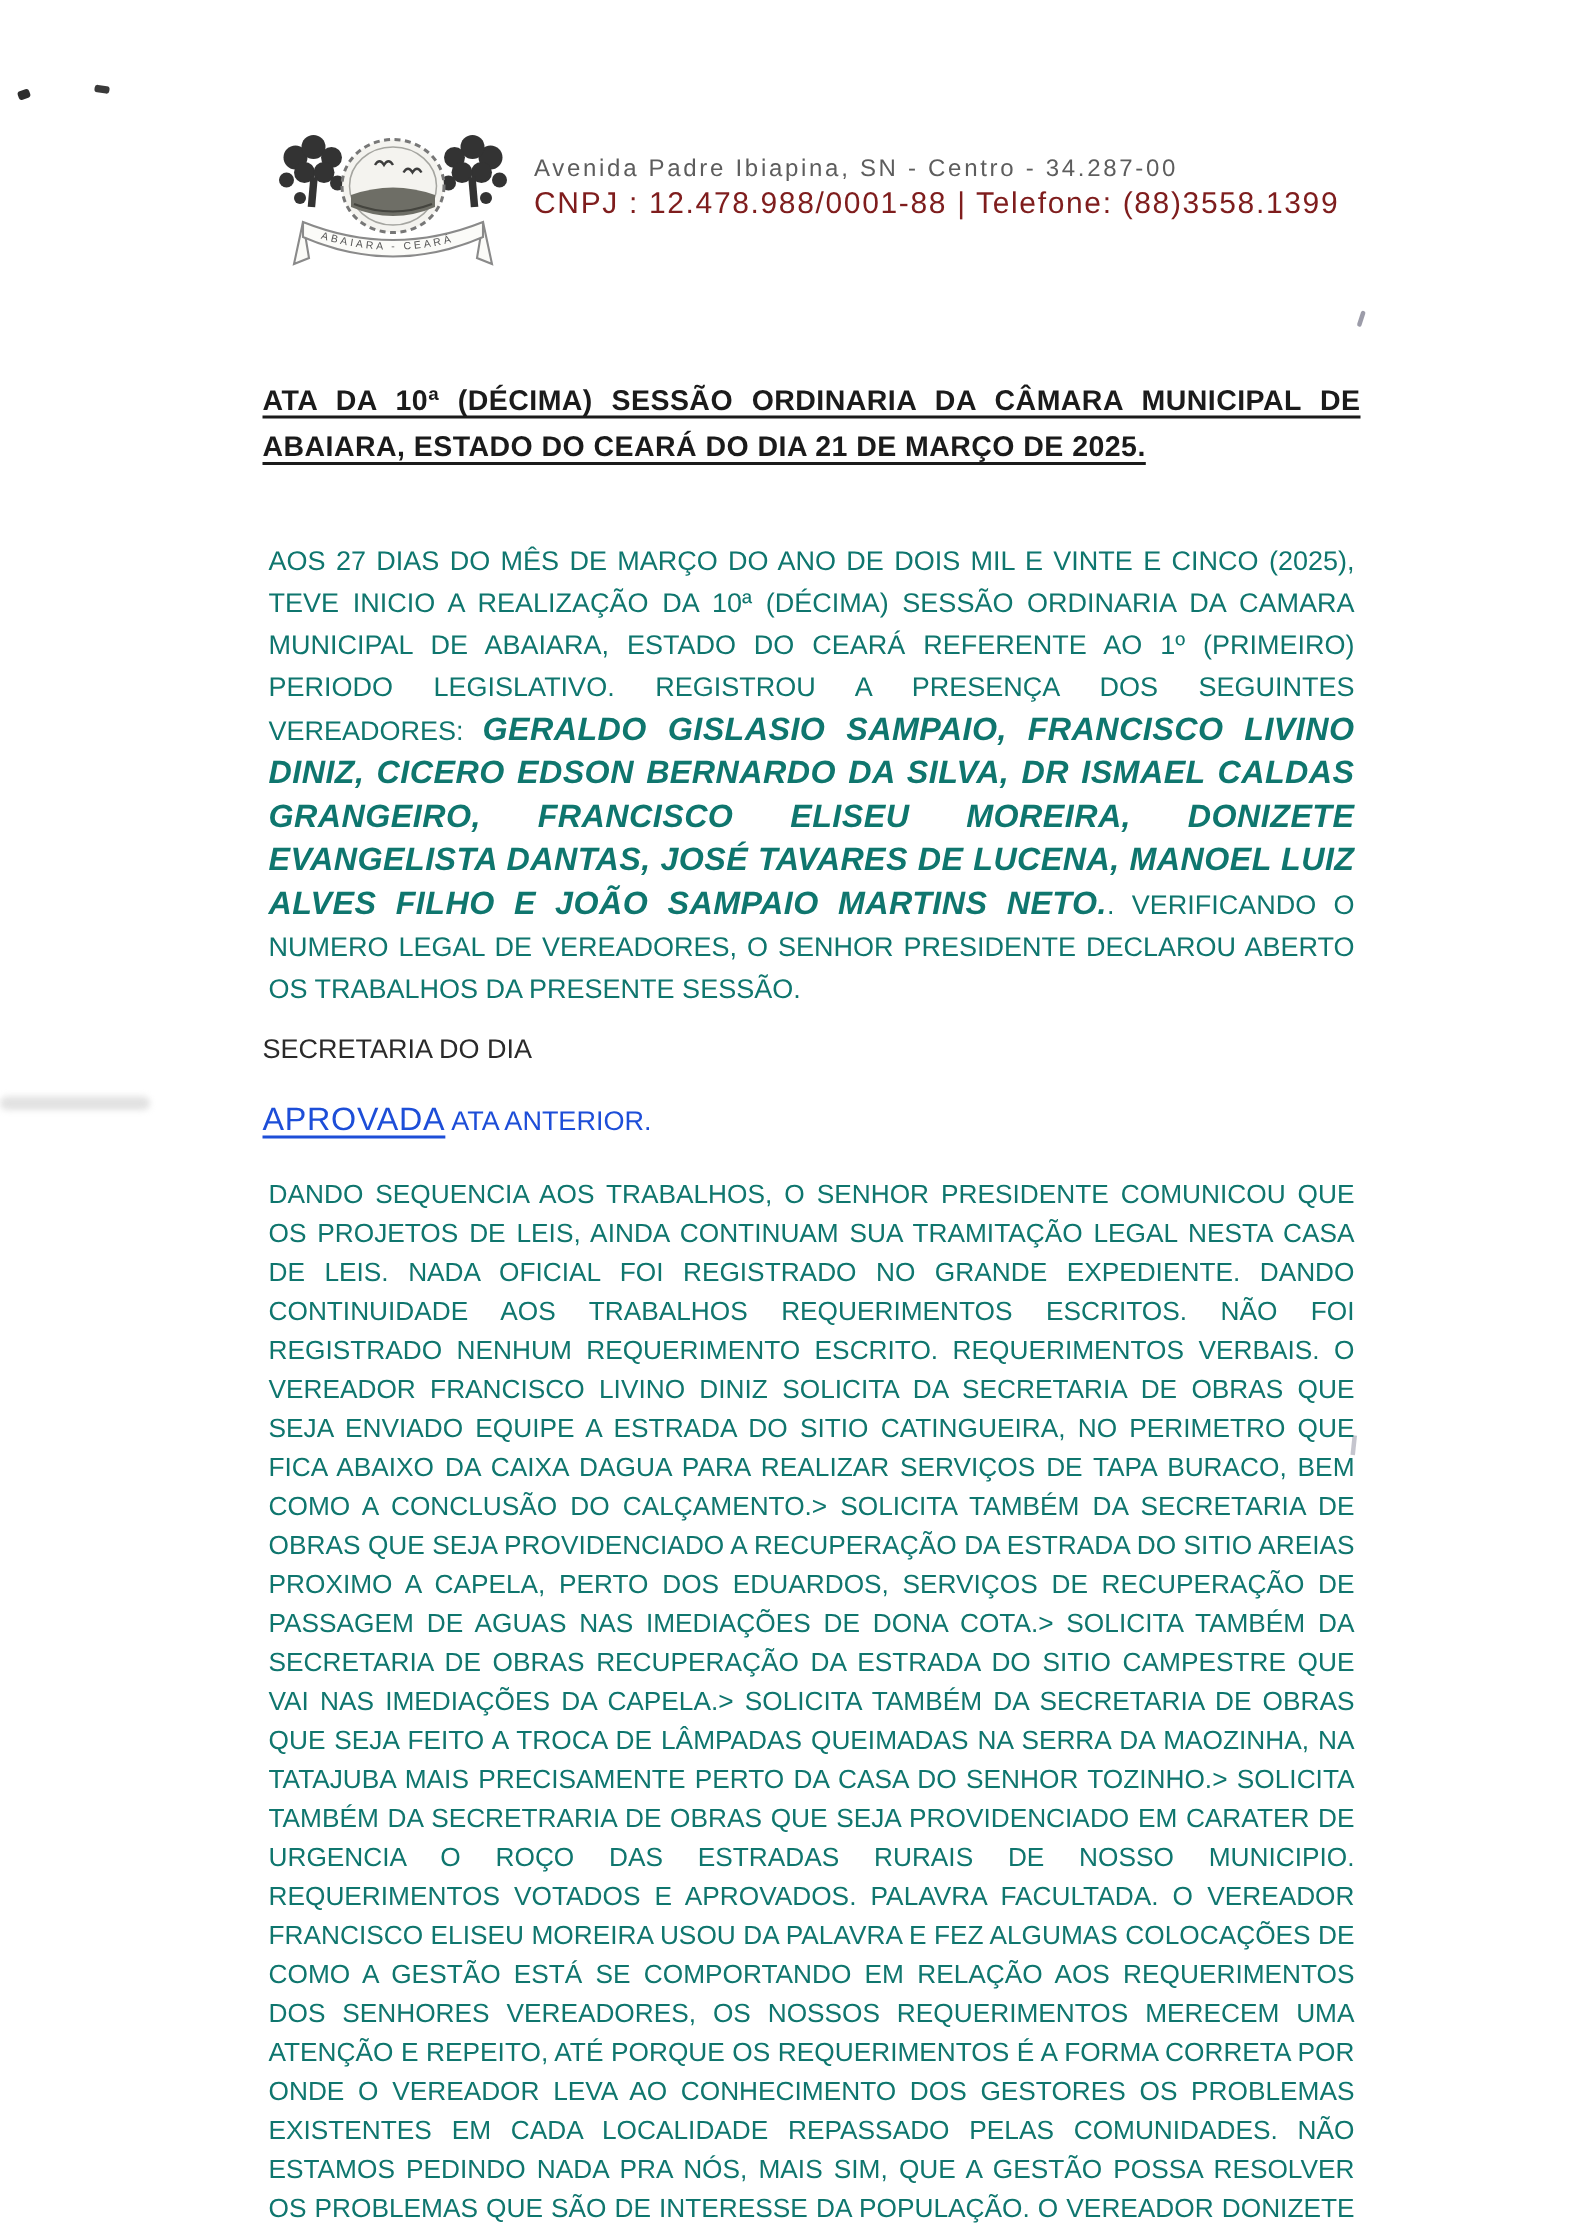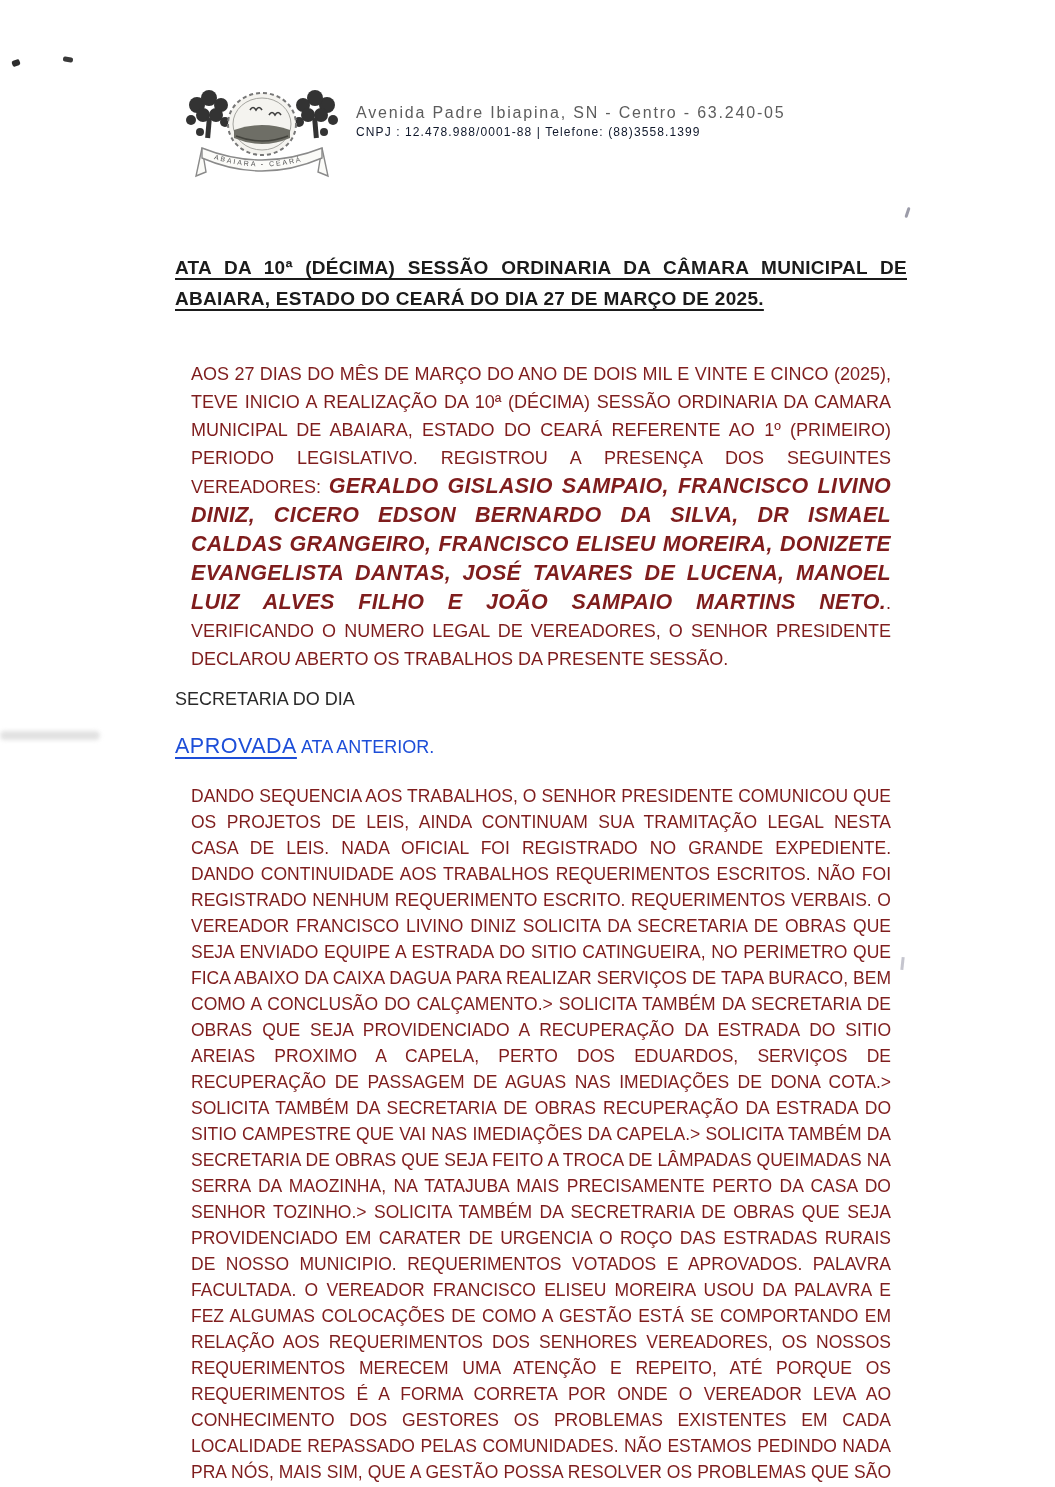--- a/index.html
+++ b/index.html
@@ -25,31 +25,31 @@
   .tick-mark { left: 901px; top: 957px; width: 3px; height: 13px; background: #b7b7c2; transform: rotate(6deg); opacity: .8; }
 
   
   .logo { position: absolute; left: 176px; top: 88px; }
   .header-text { position: absolute; left: 356px; top: 99px; width: 560px; }
   .org-name {
     font-size: 30px; font-weight: bold; letter-spacing: 2.5px;
     color: #343434; white-space: nowrap;
   }
   .address-line { margin-top: 5px; font-size: 16px; letter-spacing: 1.8px; color: #5d5d5d; white-space: nowrap; }
-  .cnpj-line { margin-top: 3px; font-size: 12px; letter-spacing: 1.1px; color: #0f172a; white-space: nowrap; }
+  .cnpj-line { margin-top: 3px; font-size: 20px; letter-spacing: 1.1px; color: #7f1d1d; white-space: nowrap; }
 
   
   .content { position: absolute; left: 175px; top: 252px; width: 732px; color: #222222; }
   .doc-title {
     font-size: 19px; font-weight: bold; line-height: 31px;
     text-align: justify; letter-spacing: .3px; color: #1b1b1b;
     text-decoration: underline; text-decoration-thickness: 1.6px; text-underline-offset: 4px;
     margin: 0 0 46px 0;
   }
-  .para { font-size: 17.5px; text-align: justify; margin: 16px; color: #7f1d1d; }
+  .para { font-size: 17.5px; text-align: justify; margin: 4px; color: #0f766e; }
   .para-1 { font-size: 18px; line-height: 28px; margin-bottom: 14px; }
   .para-2 { line-height: 26px; }
   .seg { }
   .seg-bold { font-weight: normal; }
   .seg-bold-italic { font-weight: bold; font-style: italic; font-size: 21.5px; letter-spacing: .3px; }
   .expediente-heading { font-size: 18px; font-weight: normal; margin: 16px 0 24px 0; color: #2a2a2a; }
   .aprovada-line { margin: 0 0 24px 0; font-size: 18px; color: #1d4ed8; }
   .aprovada-word {
     font-size: 21.5px; letter-spacing: .5px;
     text-decoration: underline; text-decoration-thickness: 2px; text-underline-offset: 4px;
@@ -108,26 +108,26 @@
         <path d="M26 60 Q86 84 146 60 L146 70 Q86 96 26 70 Z" fill="#fbfbf8" stroke="#8a8a8a" stroke-width="1.4"></path>
         <path id="ribbon-curve" d="M32 69 Q86 88 140 69" fill="none"></path>
         <text font-size="7" fill="#555555" letter-spacing="2" font-family="Liberation Sans, sans-serif">
           <textPath href="#ribbon-curve" startOffset="6">ABAIARA - CEARÁ</textPath>
         </text>
       </g>
     </svg>
   </div>
 
   <div class="header-text">
-    <div class="address-line">Avenida Padre Ibiapina, SN - Centro - 63.240-05</div>
+    <div class="address-line">Avenida Padre Ibiapina, SN - Centro - 34.287-00</div>
     <div class="cnpj-line">CNPJ : 12.478.988/0001-88 | Telefone: (88)3558.1399</div>
   </div>
 
   <div class="content">
-    <p class="doc-title">ATA DA 10ª (DÉCIMA) SESSÃO ORDINARIA DA CÂMARA MUNICIPAL DE ABAIARA, ESTADO DO CEARÁ DO DIA 27 DE MARÇO DE 2025.</p>
+    <p class="doc-title">ATA DA 10ª (DÉCIMA) SESSÃO ORDINARIA DA CÂMARA MUNICIPAL DE ABAIARA, ESTADO DO CEARÁ DO DIA 21 DE MARÇO DE 2025.</p>
 
     <p class="para para-1"><span class="seg seg-normal">AOS 27 DIAS DO MÊS DE MARÇO DO ANO DE DOIS MIL E VINTE E CINCO (2025), TEVE INICIO A REALIZAÇÃO DA 10ª (DÉCIMA) SESSÃO ORDINARIA DA CAMARA MUNICIPAL DE ABAIARA, ESTADO DO CEARÁ REFERENTE AO 1º (PRIMEIRO) PERIODO LEGISLATIVO. REGISTROU A PRESENÇA DOS SEGUINTES VEREADORES: </span><span class="seg seg-bold-italic">GERALDO GISLASIO SAMPAIO, FRANCISCO LIVINO DINIZ, CICERO EDSON BERNARDO DA SILVA, DR ISMAEL CALDAS GRANGEIRO, FRANCISCO ELISEU MOREIRA, DONIZETE EVANGELISTA DANTAS, JOSÉ TAVARES DE LUCENA, MANOEL LUIZ ALVES FILHO E JOÃO SAMPAIO MARTINS NETO.</span><span class="seg seg-normal">. VERIFICANDO O NUMERO LEGAL DE VEREADORES, O SENHOR PRESIDENTE DECLAROU ABERTO OS TRABALHOS DA PRESENTE SESSÃO.</span></p>
 
     <p class="expediente-heading">SECRETARIA DO DIA</p>
 
     <p class="aprovada-line"><span class="aprovada-word">APROVADA</span><span> ATA ANTERIOR.</span></p>
 
     <p class="para para-2"><span class="seg seg-normal">DANDO SEQUENCIA AOS TRABALHOS, O SENHOR PRESIDENTE COMUNICOU QUE OS PROJETOS DE LEIS, AINDA CONTINUAM SUA TRAMITAÇÃO LEGAL NESTA CASA DE LEIS. NADA OFICIAL FOI REGISTRADO NO GRANDE EXPEDIENTE. DANDO CONTINUIDADE AOS TRABALHOS </span><span class="seg seg-bold">REQUERIMENTOS ESCRITOS.</span><span class="seg seg-normal"> NÃO FOI REGISTRADO NENHUM REQUERIMENTO ESCRITO. </span><span class="seg seg-bold">REQUERIMENTOS VERBAIS. O VEREADOR FRANCISCO LIVINO DINIZ</span><span class="seg seg-normal"> SOLICITA DA SECRETARIA DE OBRAS QUE SEJA ENVIADO EQUIPE A ESTRADA DO SITIO CATINGUEIRA, NO PERIMETRO QUE FICA ABAIXO DA CAIXA DAGUA PARA REALIZAR SERVIÇOS DE TAPA BURACO, BEM COMO A CONCLUSÃO DO CALÇAMENTO.&gt; SOLICITA TAMBÉM DA SECRETARIA DE OBRAS QUE SEJA PROVIDENCIADO A RECUPERAÇÃO DA ESTRADA DO SITIO AREIAS PROXIMO A CAPELA, PERTO DOS EDUARDOS, SERVIÇOS DE RECUPERAÇÃO DE PASSAGEM DE AGUAS NAS IMEDIAÇÕES DE DONA COTA.&gt; SOLICITA TAMBÉM DA SECRETARIA DE OBRAS RECUPERAÇÃO DA ESTRADA DO SITIO CAMPESTRE QUE VAI NAS IMEDIAÇÕES DA CAPELA.&gt; SOLICITA TAMBÉM DA SECRETARIA DE OBRAS QUE SEJA FEITO A TROCA DE LÂMPADAS QUEIMADAS NA SERRA DA MAOZINHA, NA TATAJUBA MAIS PRECISAMENTE PERTO DA CASA DO SENHOR TOZINHO.&gt; SOLICITA TAMBÉM DA SECRETRARIA DE OBRAS QUE SEJA PROVIDENCIADO EM CARATER DE URGENCIA O ROÇO DAS ESTRADAS RURAIS DE NOSSO MUNICIPIO. REQUERIMENTOS VOTADOS E APROVADOS. </span><span class="seg seg-bold">PALAVRA FACULTADA.</span><span class="seg seg-normal"> O VEREADOR FRANCISCO ELISEU MOREIRA USOU DA PALAVRA E FEZ ALGUMAS COLOCAÇÕES DE COMO A GESTÃO ESTÁ SE COMPORTANDO EM RELAÇÃO AOS REQUERIMENTOS DOS SENHORES VEREADORES, OS NOSSOS REQUERIMENTOS MERECEM UMA ATENÇÃO E REPEITO, ATÉ PORQUE OS REQUERIMENTOS É A FORMA CORRETA POR ONDE O VEREADOR LEVA AO CONHECIMENTO DOS GESTORES OS PROBLEMAS EXISTENTES EM CADA LOCALIDADE REPASSADO PELAS COMUNIDADES. NÃO ESTAMOS PEDINDO NADA PRA NÓS, MAIS SIM, QUE A GESTÃO POSSA RESOLVER OS PROBLEMAS QUE SÃO DE INTERESSE DA POPULAÇÃO. O VEREADOR DONIZETE EVANGELISTA DANTAS AGRADECEU AO SECRETARIO DE</span></p>
   </div>
 

